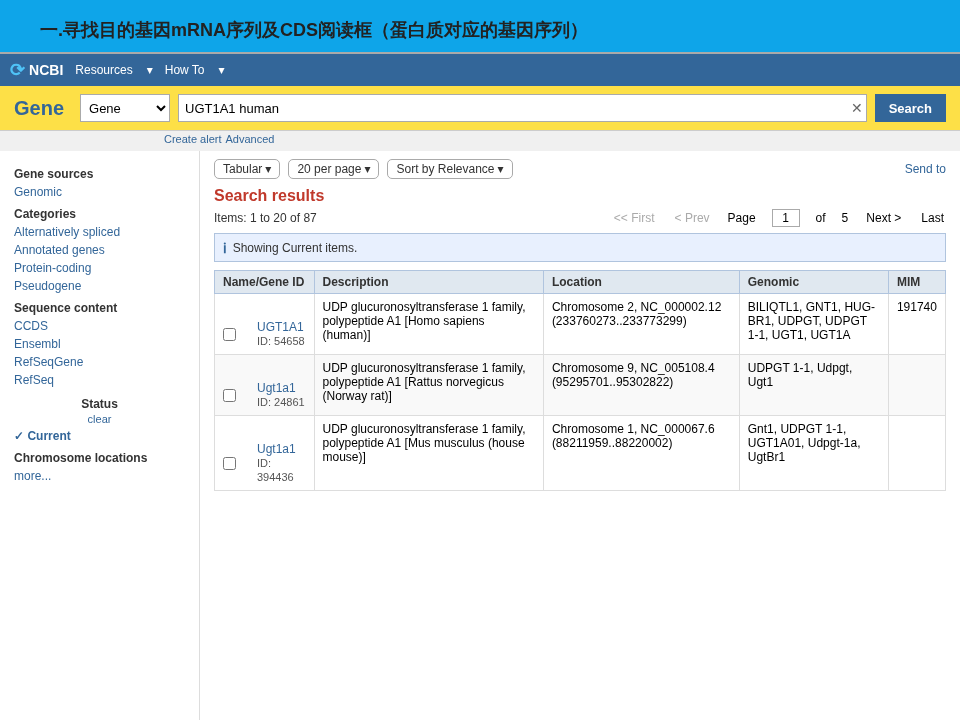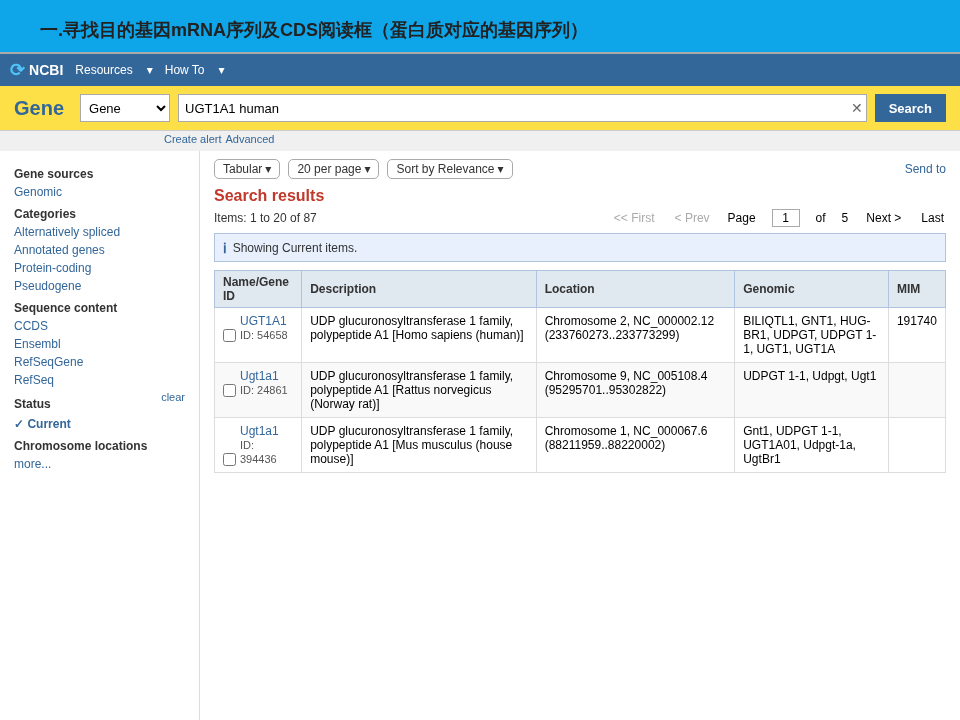--- a/index.html
+++ b/index.html
@@ -150,21 +150,23 @@
       color: #336699;
     }
     .sidebar-clear {
       color: #336699;
       cursor: pointer;
       font-size: 11px;
       float: right;
     }
     .sidebar-status-row {
       display: flex;
+      align-items: center;
       padding: 2px 14px;
+      flex-direction: column;
     }
 
     
     .content-area {
       flex: 1;
       padding: 8px 14px;
       overflow-y: auto;
       overflow-x: hidden;
     }
 
@@ -278,22 +280,23 @@
     }
     .gene-id {
       color: #555;
       font-size: 11px;
     }
     .row-checkbox {
       margin-right: 4px;
     }
     .name-cell {
       display: flex;
-      align-items: flex-end;
-      gap: 0;
+      align-items: center;
+      gap: 17px;
+      margin-top: 20px;
     }
   </style>
 </head>
 <body>
 
 <div class="top-annotation">一.寻找目的基因mRNA序列及CDS阅读框（蛋白质对应的基因序列）</div>
 
 <div class="ncbi-header">
   <div class="ncbi-logo">
     <span class="ncbi-logo-icon">⟳</span>

